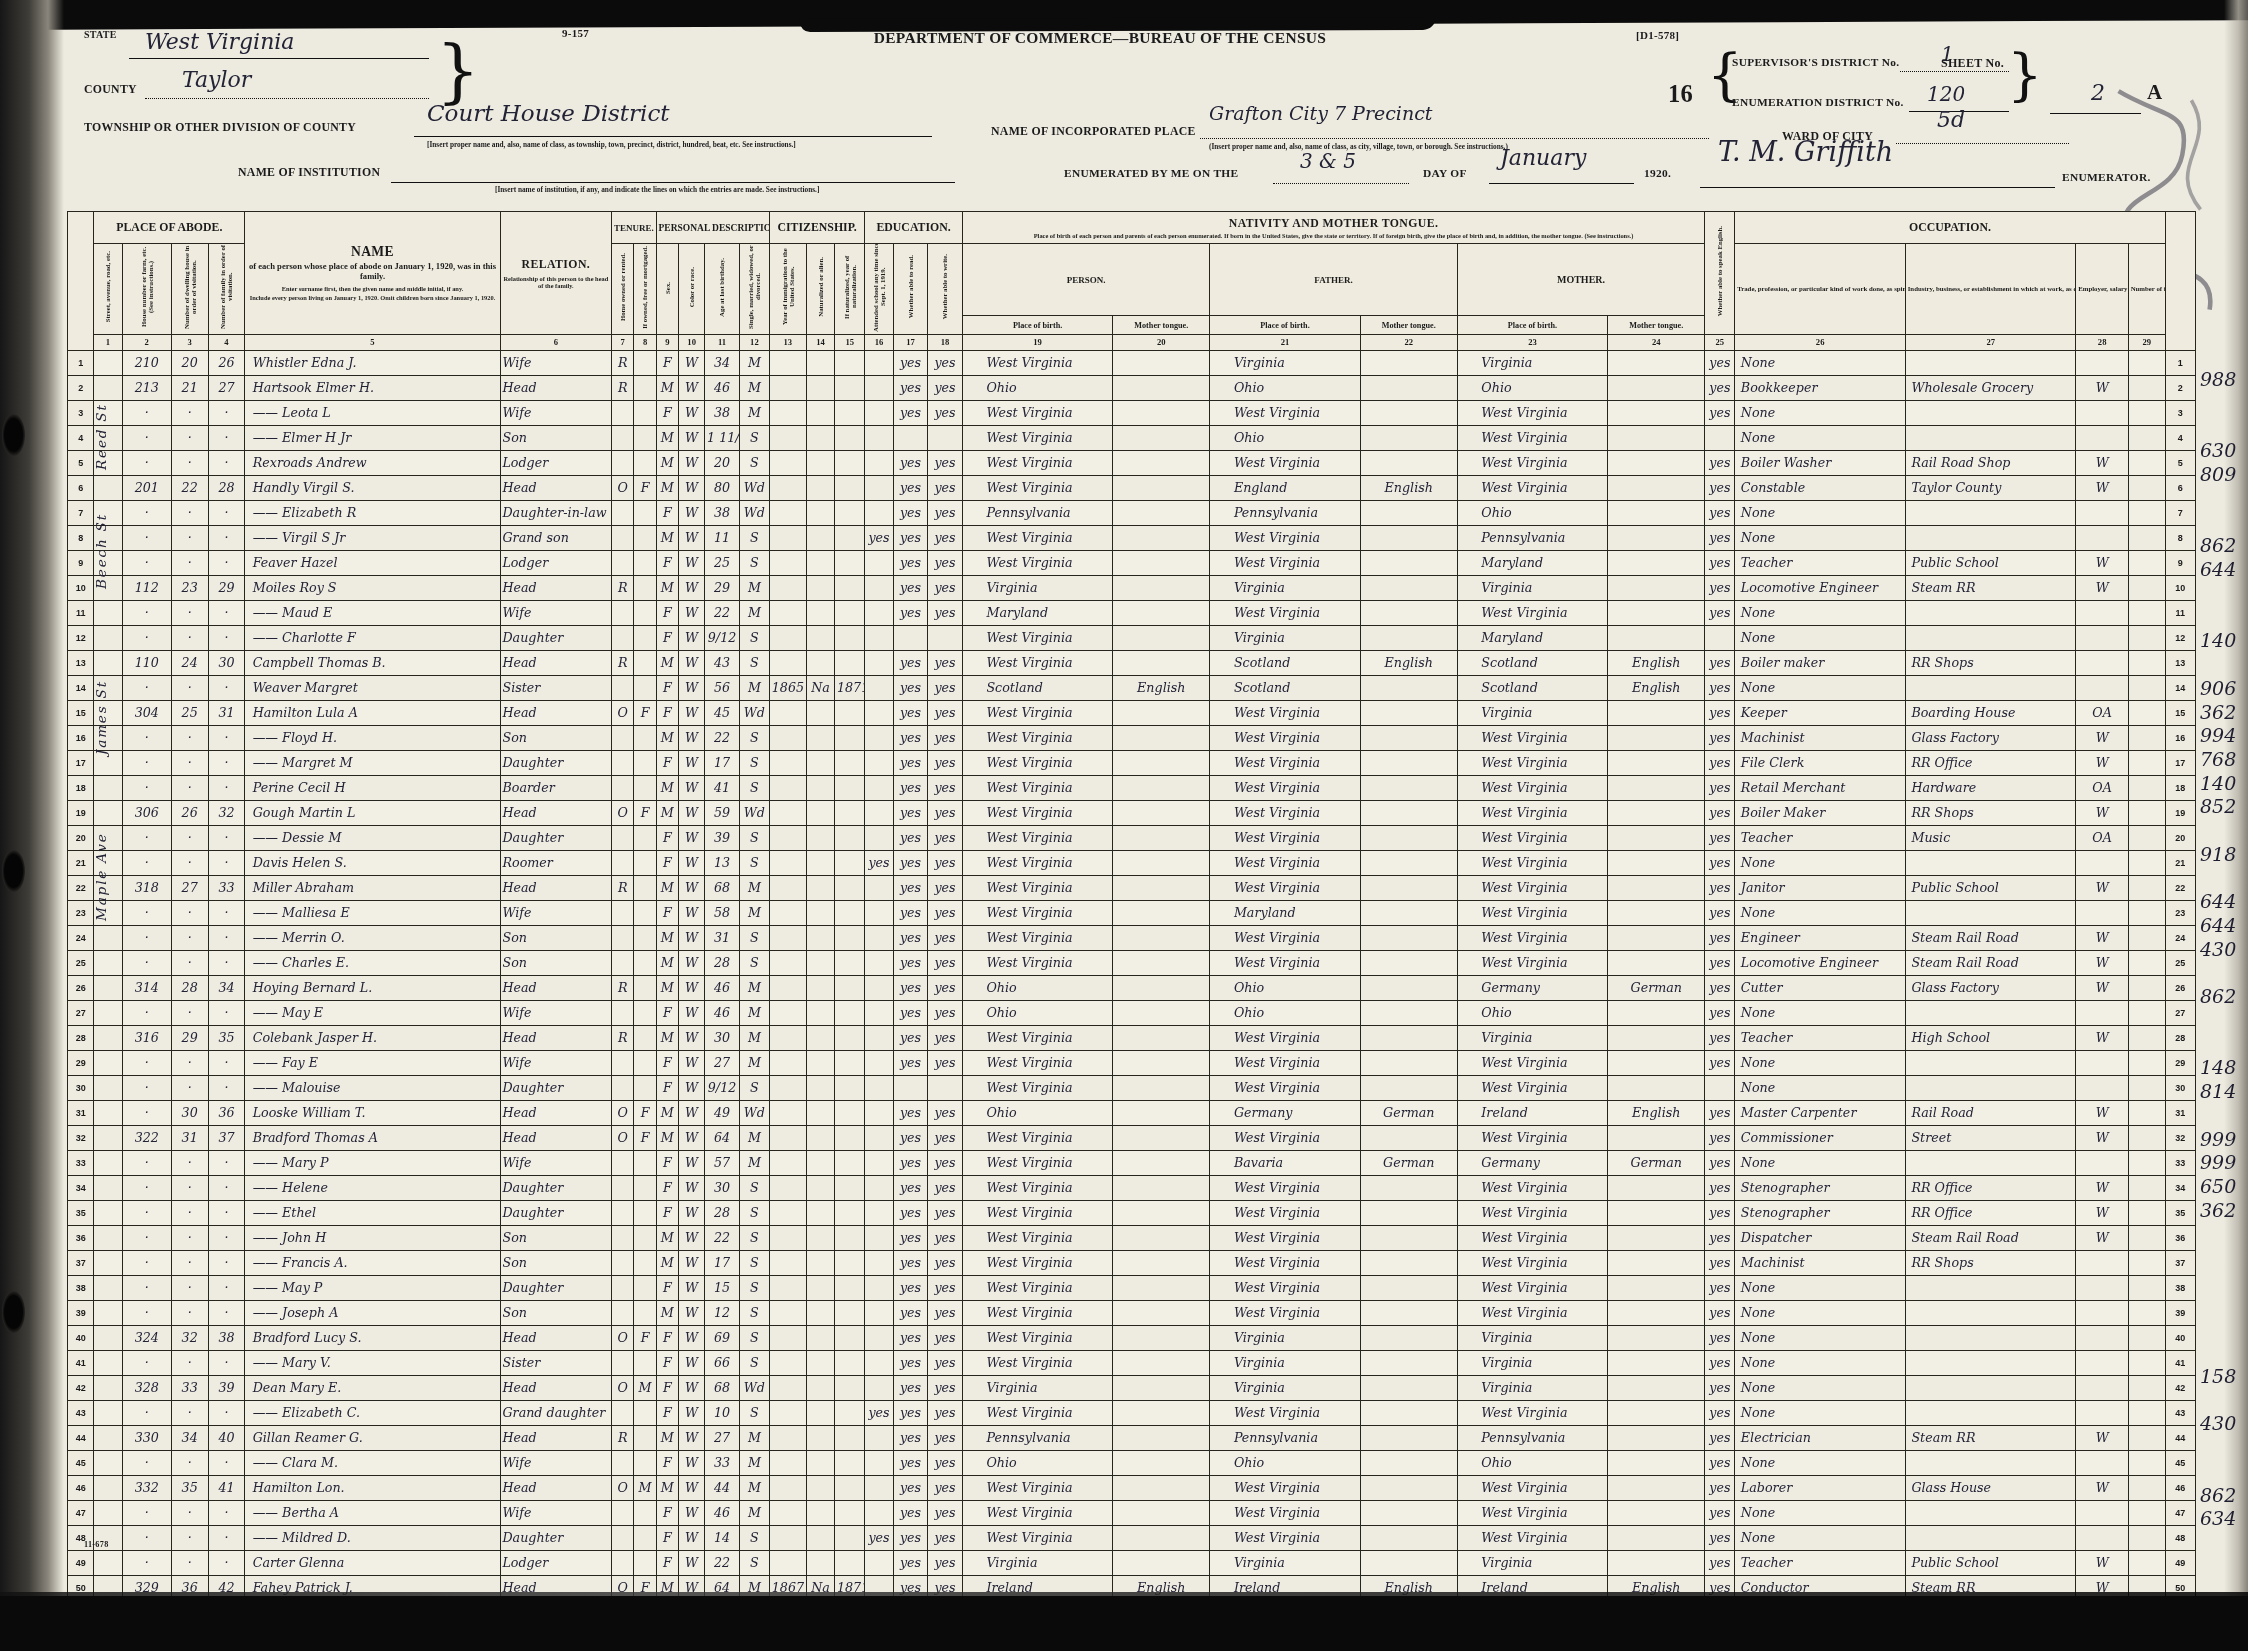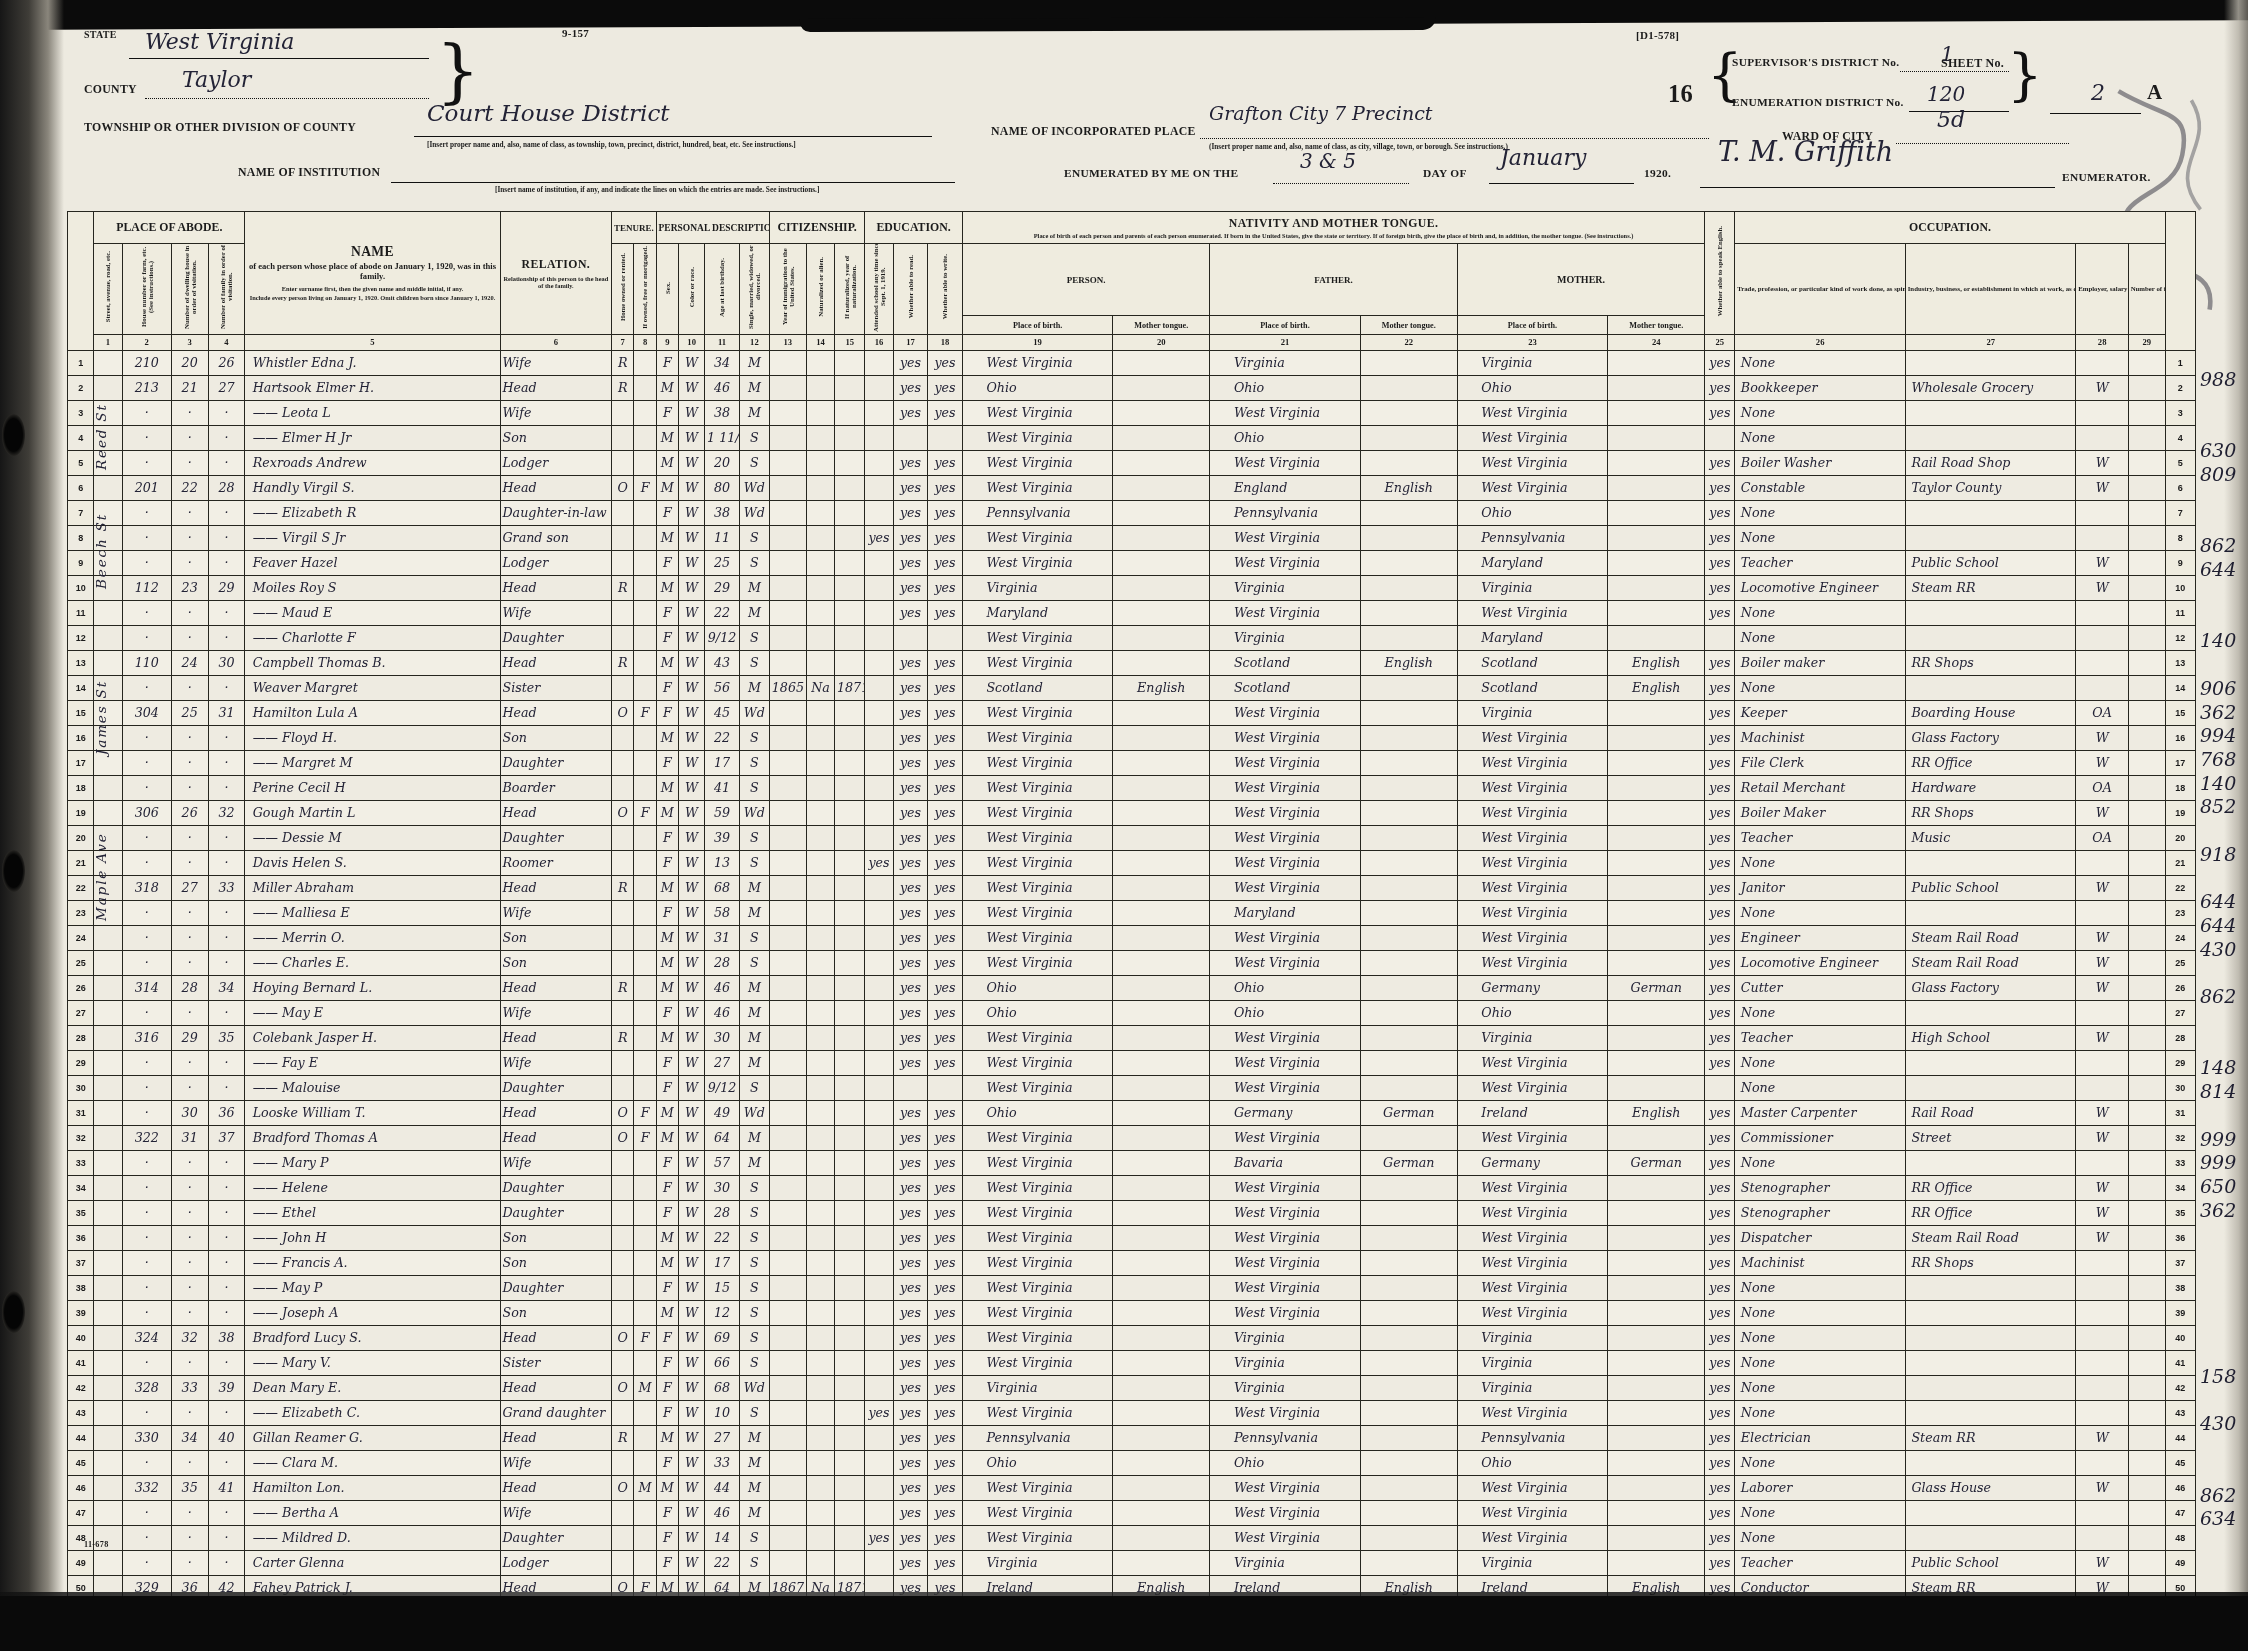--- a/index.html
+++ b/index.html
@@ -61,20 +61,21 @@
 
   <div class="scan-top"></div>
   <div class="scan-top2"></div>
   <div class="scan-left"></div>
   <div class="scan-right"></div>
   <div class="hole" style="top:414px"></div>
   <div class="hole" style="top:850px"></div>
   <div class="hole" style="top:1291px"></div>
 
   <div class="pt" style="left:562px;top:27px;font-size:11px">9-157</div>
+  <div class="pt" style="left:582px;top:29px;width:1036px;text-align:center;font-size:15.5px;position:absolute">DEPARTMENT OF COMMERCE—BUREAU OF THE CENSUS</div>
   <div class="pt" style="left:1636px;top:29px;font-size:11px">[D1-578]</div>
   <div class="pt bigno" style="left:1668px;top:80px;font-size:24.5px">16</div>
 
   <div class="pt" style="left:84px;top:29px;font-size:10px">STATE</div>
   <div class="hwabs" style="left:145px;top:29px;font-size:22px">West Virginia</div>
   <div class="rule" style="left:129px;top:40px;width:300px;height:18px"></div>
   <div class="pt" style="left:84px;top:82px;font-size:11.8px">COUNTY</div>
   <div class="hwabs" style="left:182px;top:67px;font-size:22px">Taylor</div>
   <div class="rule dot" style="left:145px;top:80px;width:284px;height:18px"></div>
   <div class="brace" style="left:436px;top:31px;font-size:69px">}</div>

